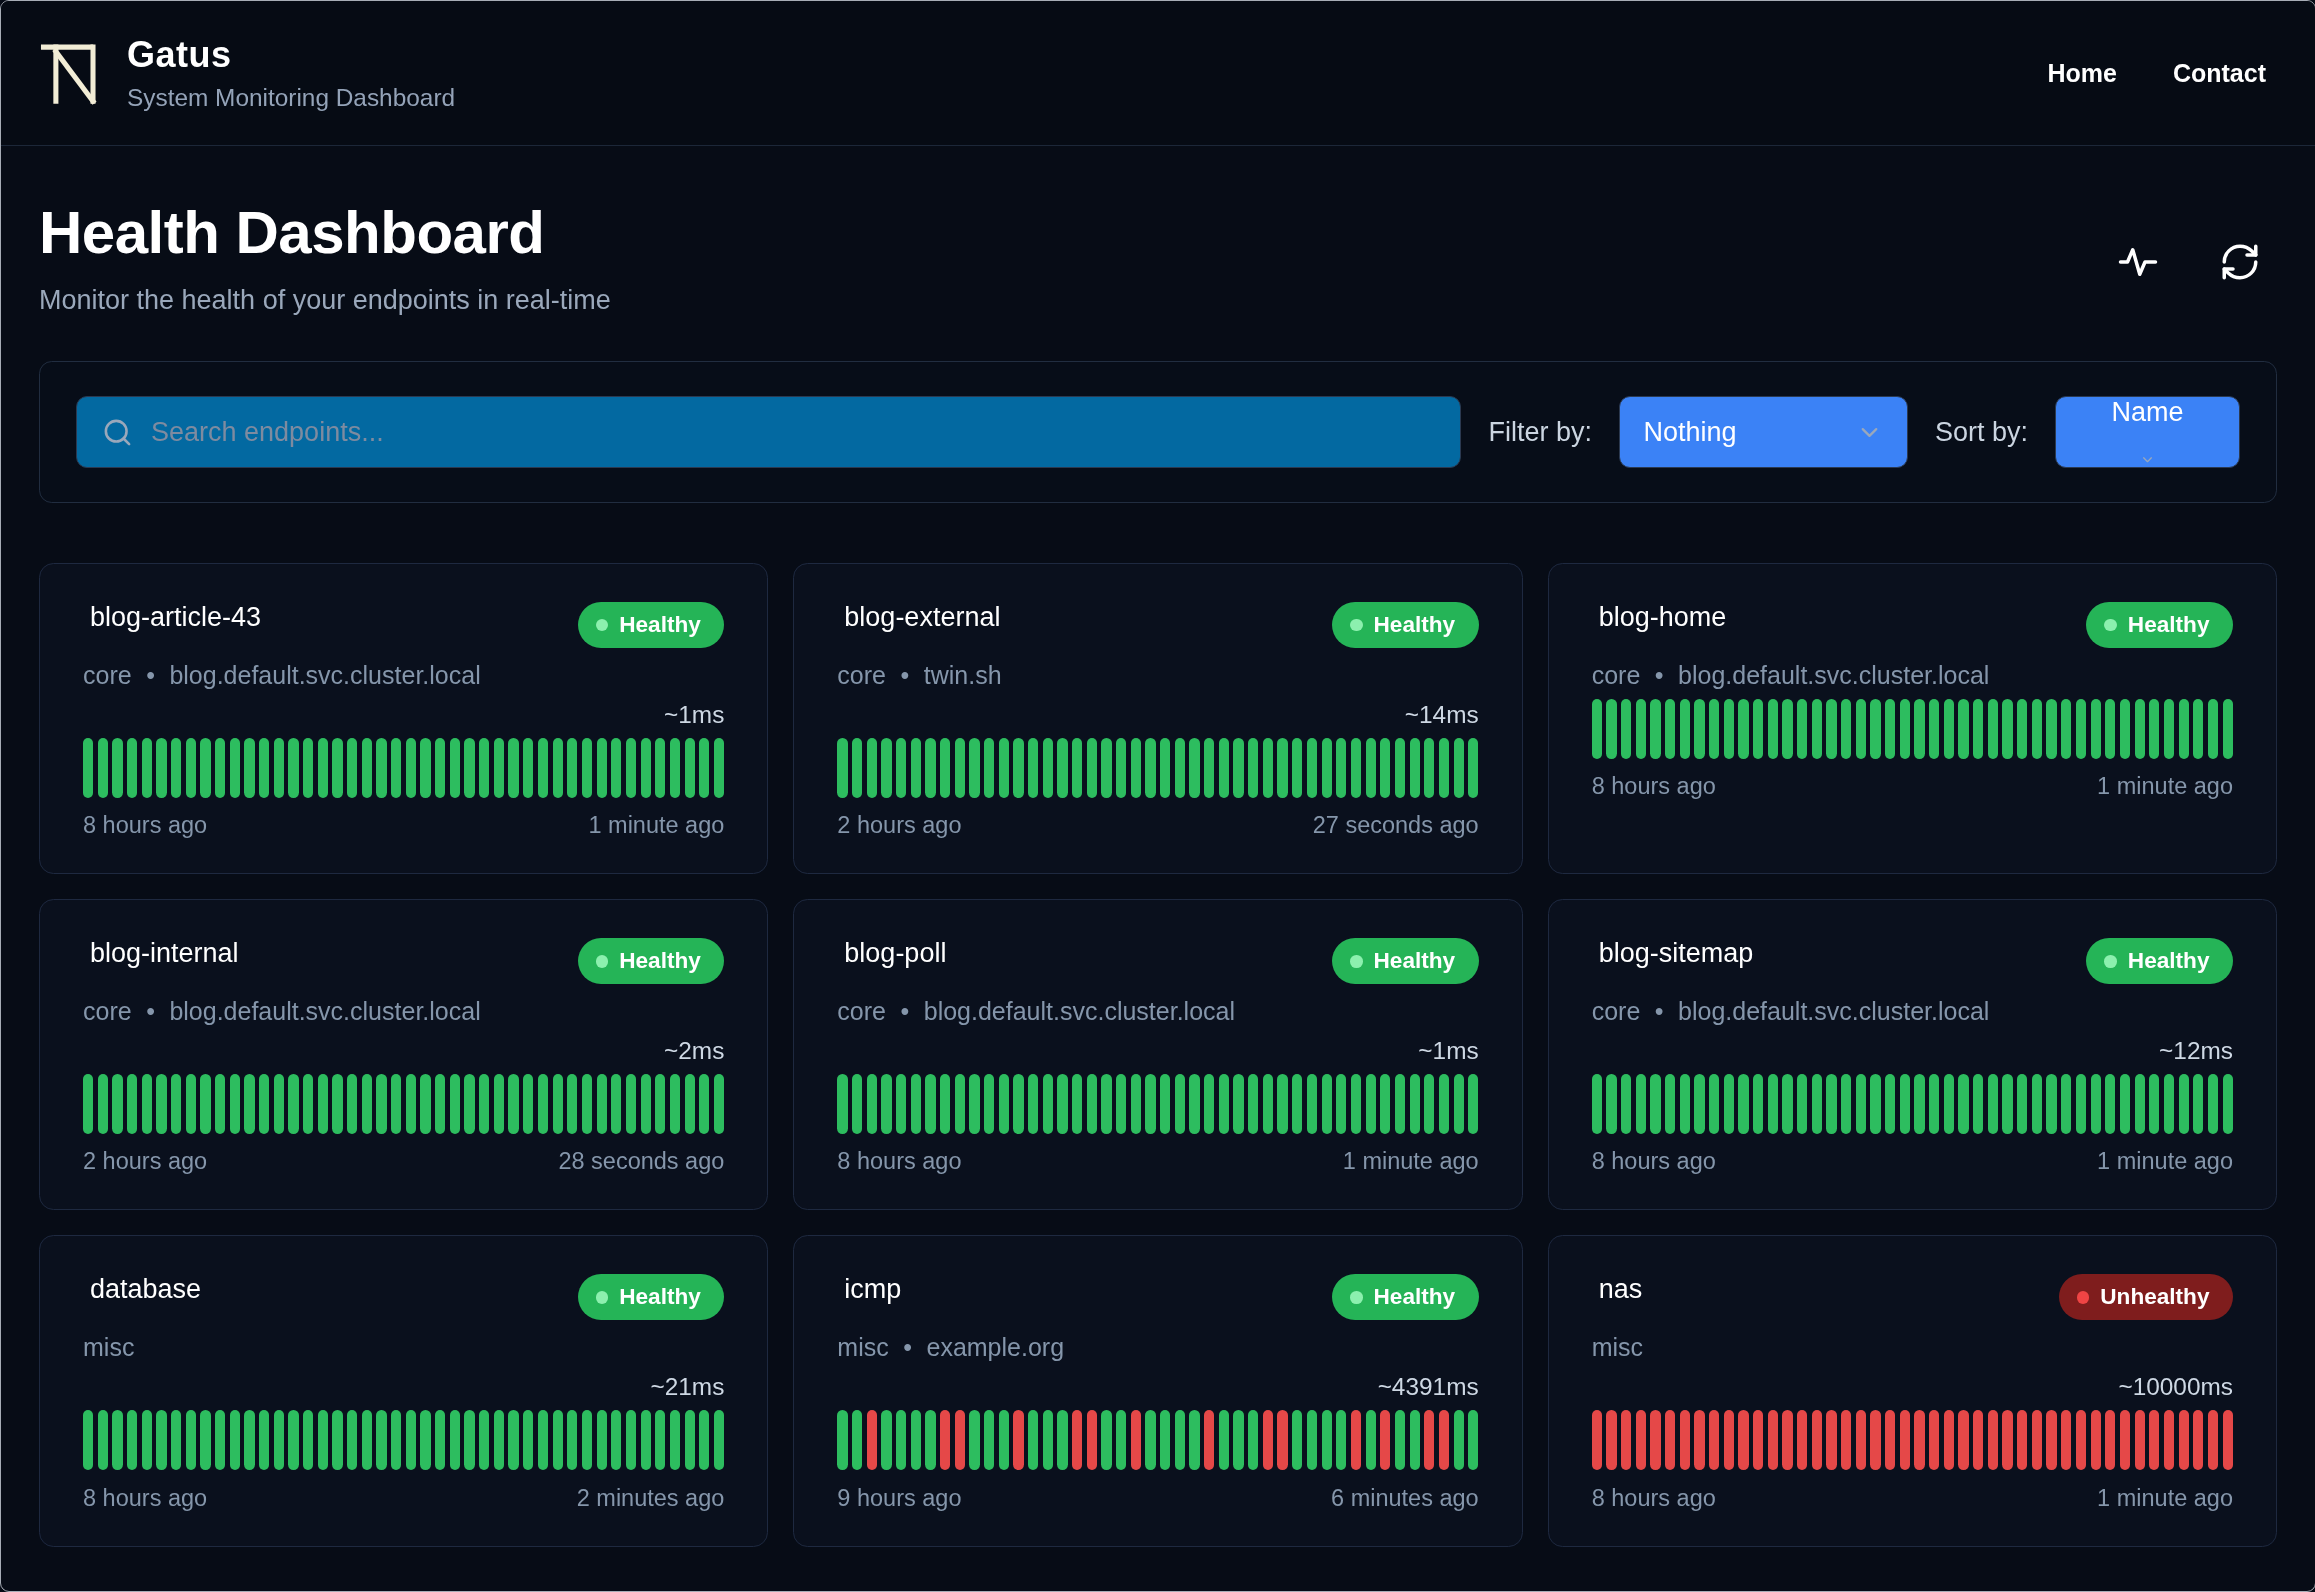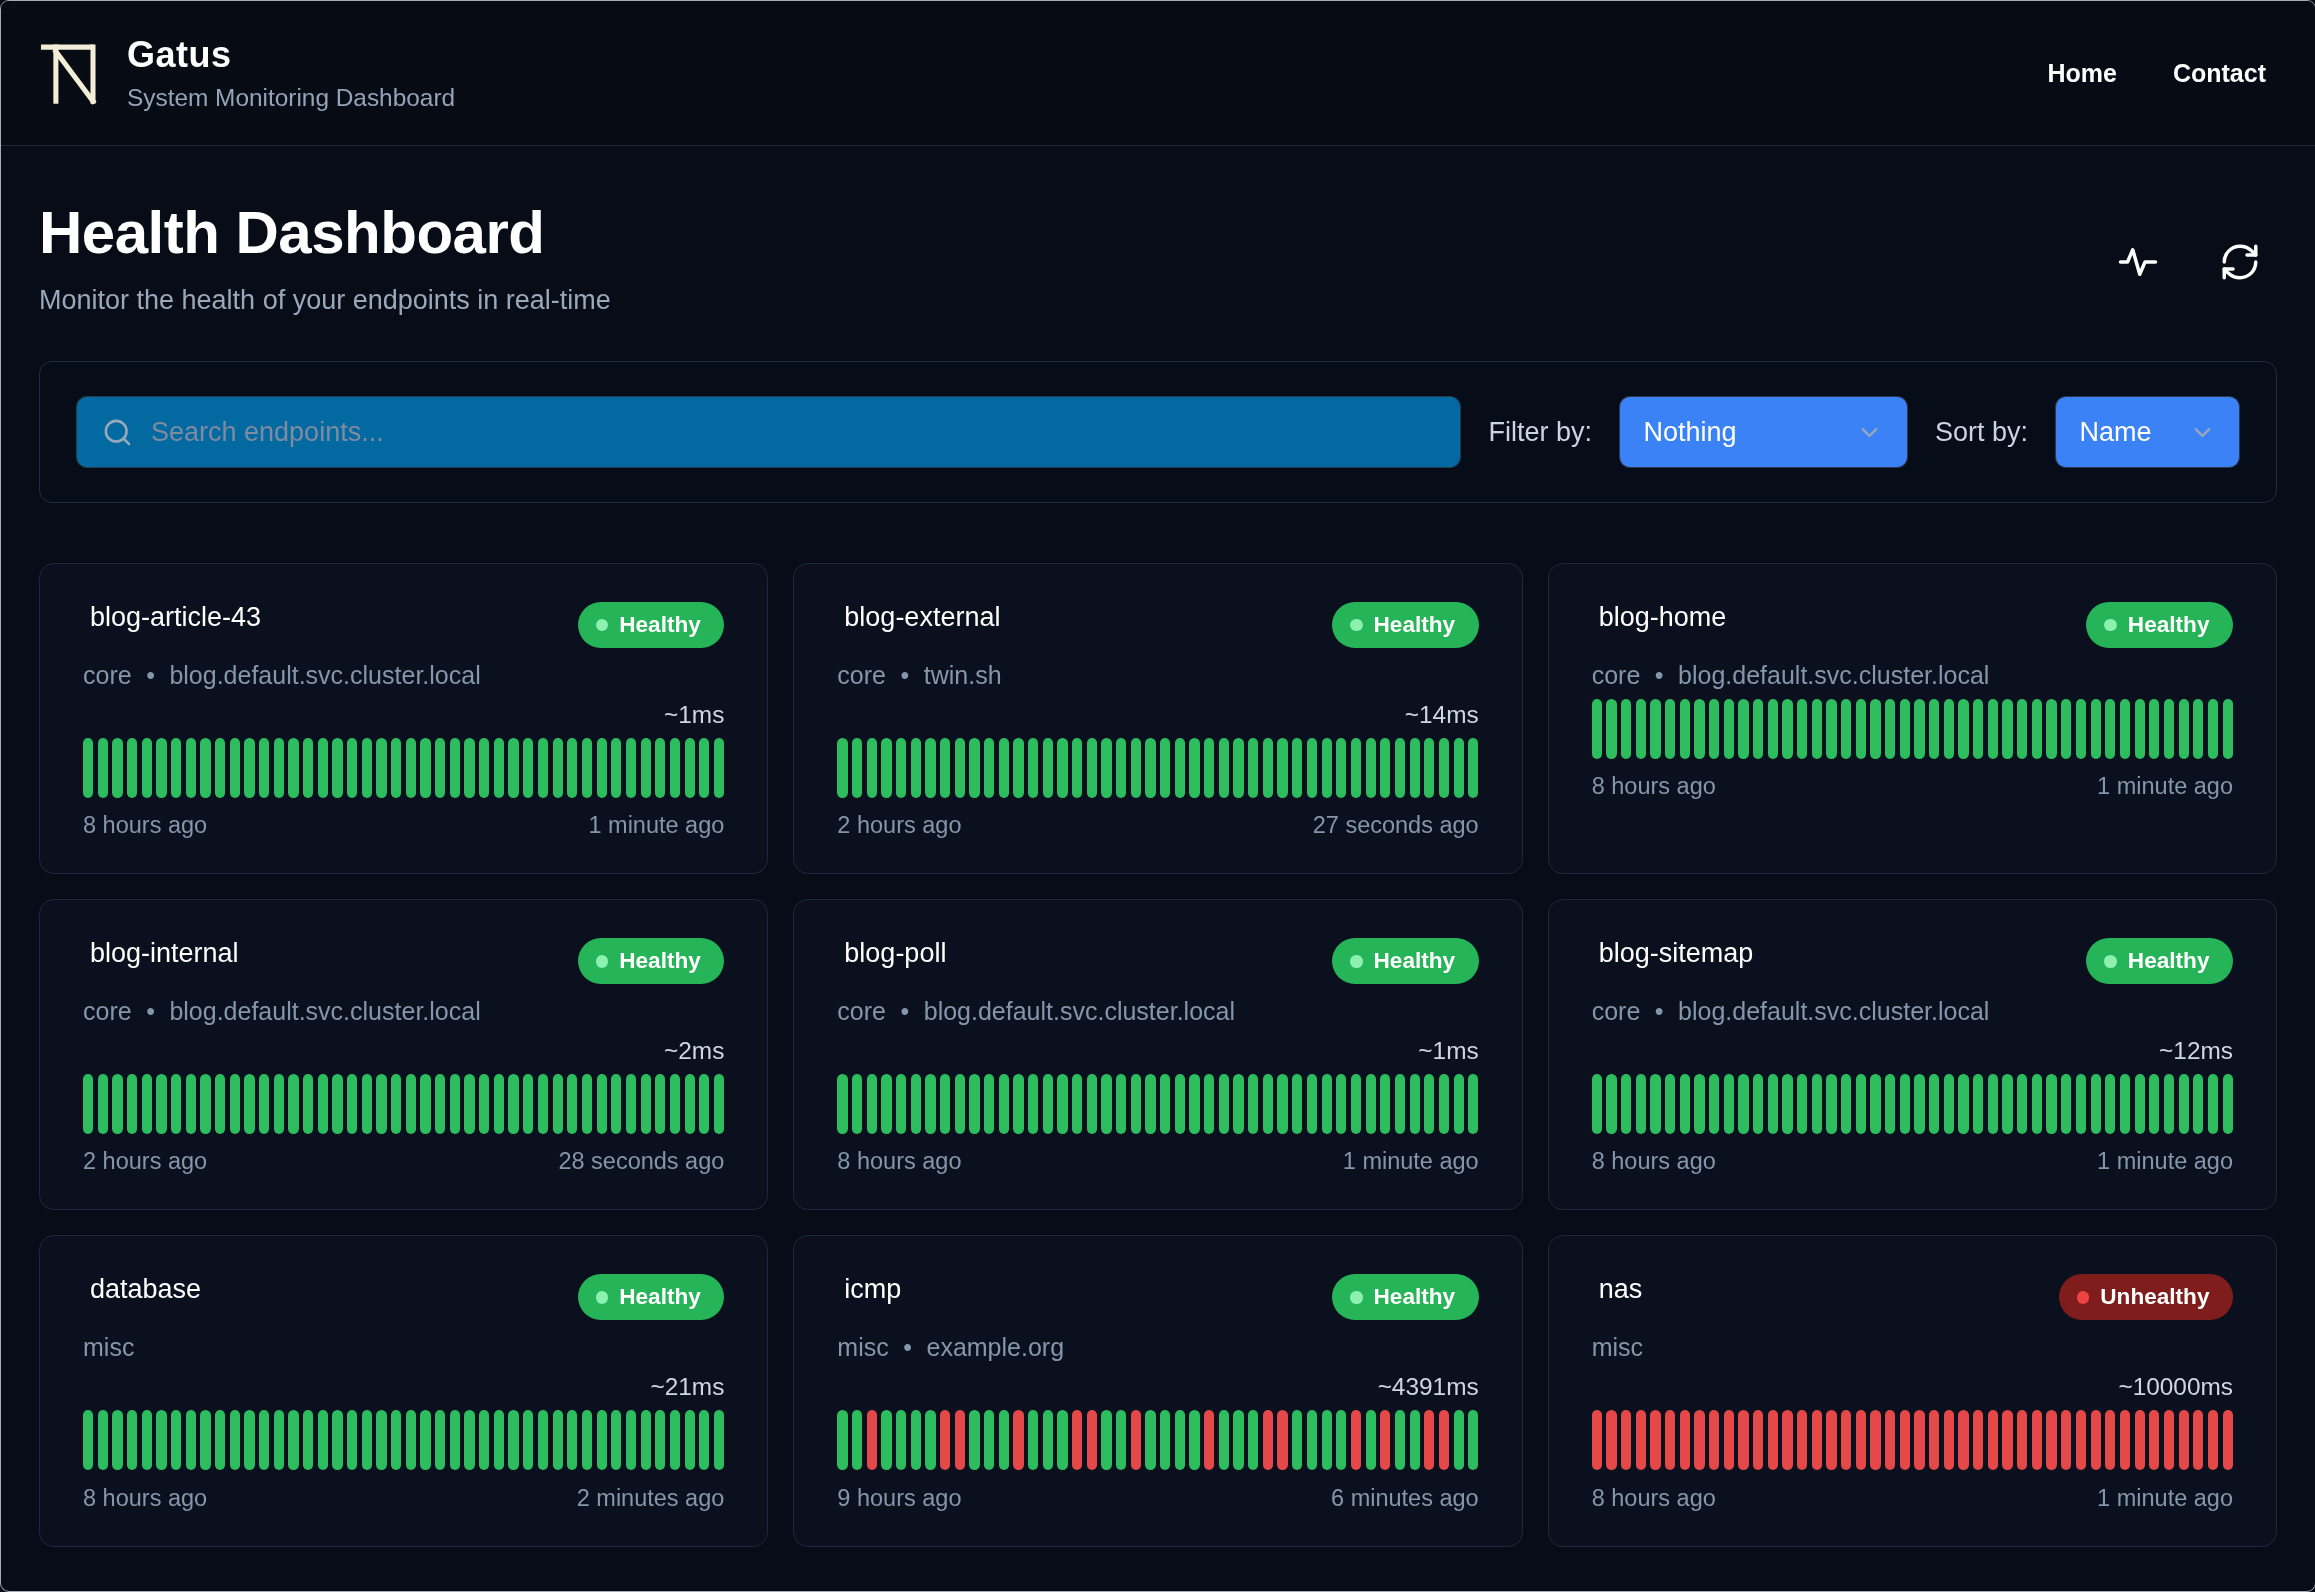--- a/index.html
+++ b/index.html
@@ -78,21 +78,21 @@
     gap: 23.5px;
     height: 72px;
     border: 0.9px solid #2b3950;
     border-radius: 11px;
     background: #3b82f6;
     padding: 0 23.5px;
     cursor: pointer;
   }
   .select .select-value { font-size: 27px; color: #ffffff; }
   .select-filter { width: 289px; }
-  .select-sort { width: 185px; }
+  .select-sort { width: 185px; flex-direction: column; }
 
   
   .grid {
     margin-top: 60px;
     display: grid;
     grid-template-columns: repeat(3, 1fr);
     gap: 25px;
   }
   .card {
     background: #0a101d;

